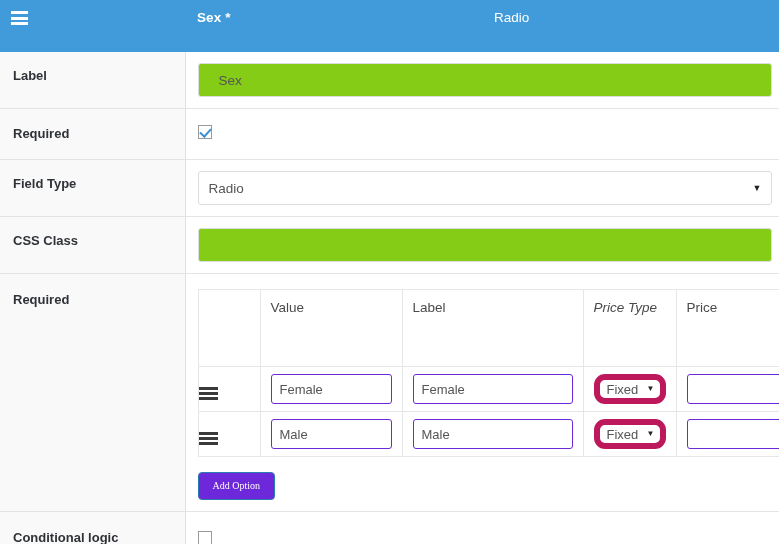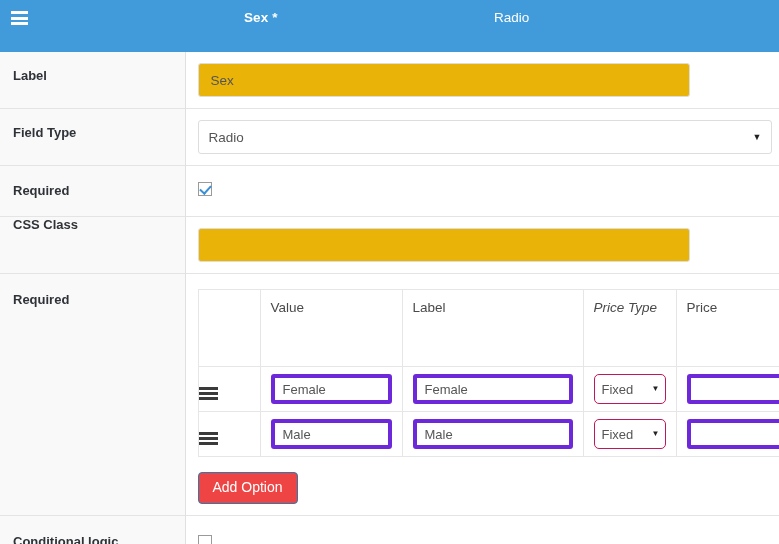--- a/index.html
+++ b/index.html
@@ -43,21 +43,20 @@
     border-radius: 0;
   }
   .topbar-title {
     position: absolute;
     left: 197px;
     top: 10px;
     color: #ffffff;
     font-size: 13.5px;
     font-weight: bold;
     letter-spacing: 0.1px;
-    margin-left: 47px;
   }
   .topbar-subtitle {
     position: absolute;
     left: 494px;
     top: 10px;
     color: #ffffff;
     font-size: 13.5px;
     font-weight: normal;
   }
 
@@ -84,36 +83,36 @@
   .cell-field {
     background: #ffffff;
     vertical-align: top;
     padding: 11px 8px 11px 12px;
     box-sizing: border-box;
   }
 
   .row-label .cell-label,
   .row-fieldtype .cell-label { padding-top: 16px; }
   .row-required .cell-label { padding-top: 17px; }
-  .row-cssclass .cell-label { padding-top: 0; margin-left: 14px; }
+  .row-cssclass .cell-label { padding-top: 16px; margin-left: 14px; }
   .row-options .cell-label { padding-top: 18px; }
   .row-conditional .cell-label { padding-top: 18px; padding-bottom: 20px; }
 
   
   .text-input {
-    width: 492px;
+    width: 574px;
     height: 34px;
     box-sizing: border-box;
     border: 1px solid #dddddd;
     border-radius: 3px;
-    padding: 5px 12px;
+    padding: 5px 20px;
     font-family: "Liberation Sans", sans-serif;
     font-size: 13.5px;
     color: #555555;
-    background: #eab308;
+    background: #84cc16;
     outline: none;
   }
   .select-input {
     width: 574px;
     height: 34px;
     box-sizing: border-box;
     border: 1px solid #dddddd;
     border-radius: 3px;
     padding: 5px 10px;
     font-family: "Liberation Sans", sans-serif;
@@ -207,35 +206,35 @@
     display: block;
     width: 100%;
     height: 3px;
     background: #3a3a3a;
   }
 
   .cell-input {
     width: 100%;
     height: 30px;
     box-sizing: border-box;
-    border: 4px solid #6d28d9;
+    border: 1px solid #6d28d9;
     border-radius: 3px;
     padding: 4px 8px;
     font-family: "Liberation Sans", sans-serif;
     font-size: 13px;
     color: #555555;
     background: #ffffff;
     outline: none;
   }
   .mini-select {
     width: 100%;
     height: 30px;
     box-sizing: border-box;
-    border: 1px solid #be185d;
-    border-radius: 5px;
+    border: 6px solid #be185d;
+    border-radius: 11px;
     padding: 4px 16px 4px 7px;
     font-family: "Liberation Sans", sans-serif;
     font-size: 13px;
     color: #555555;
     background: #ffffff;
     position: relative;
     display: flex;
     align-items: center;
     overflow: hidden;
     white-space: nowrap;
@@ -246,26 +245,26 @@
     overflow: hidden;
     text-overflow: clip;
     display: block;
     max-width: 34px;
     white-space: nowrap;
   }
 
   .add-btn {
     margin-top: 15px;
     display: inline-block;
-    background: #ef4444;
+    background: #6d28d9;
     border: 1px solid #2a7bb0;
     border-radius: 4px;
     color: #ffffff;
-    font-size: 14px;
-    font-family: Liberation Sans, sans-serif;
+    font-size: 10px;
+    font-family: Liberation Serif, serif;
     padding: 7px 14px 8px 14px;
     cursor: pointer;
     line-height: 1.1;
   }
 </style>
 </head>
 <body>
 
 <div class="topbar">
   <div class="hamburger">
@@ -280,34 +279,34 @@
 <table class="form-table">
   <tbody>
 
     <tr class="form-row row-label">
       <td class="cell-label">Label</td>
       <td class="cell-field">
         <input class="text-input" type="text" value="Sex" style="">
       </td>
     </tr>
 
+    <tr class="form-row row-required">
+      <td class="cell-label">Required</td>
+      <td class="cell-field">
+        <span class="checkbox checked"></span>
+      </td>
+    </tr>
+
     <tr class="form-row row-fieldtype">
       <td class="cell-label">Field Type</td>
       <td class="cell-field">
         <div class="select-input">
           <span>Radio</span>
           <span class="select-caret">▼</span>
         </div>
-      </td>
-    </tr>
-
-    <tr class="form-row row-required">
-      <td class="cell-label">Required</td>
-      <td class="cell-field">
-        <span class="checkbox checked"></span>
       </td>
     </tr>
 
     <tr class="form-row row-cssclass">
       <td class="cell-label">CSS Class</td>
       <td class="cell-field">
         <input class="text-input" type="text" value="" style="">
       </td>
     </tr>
 

